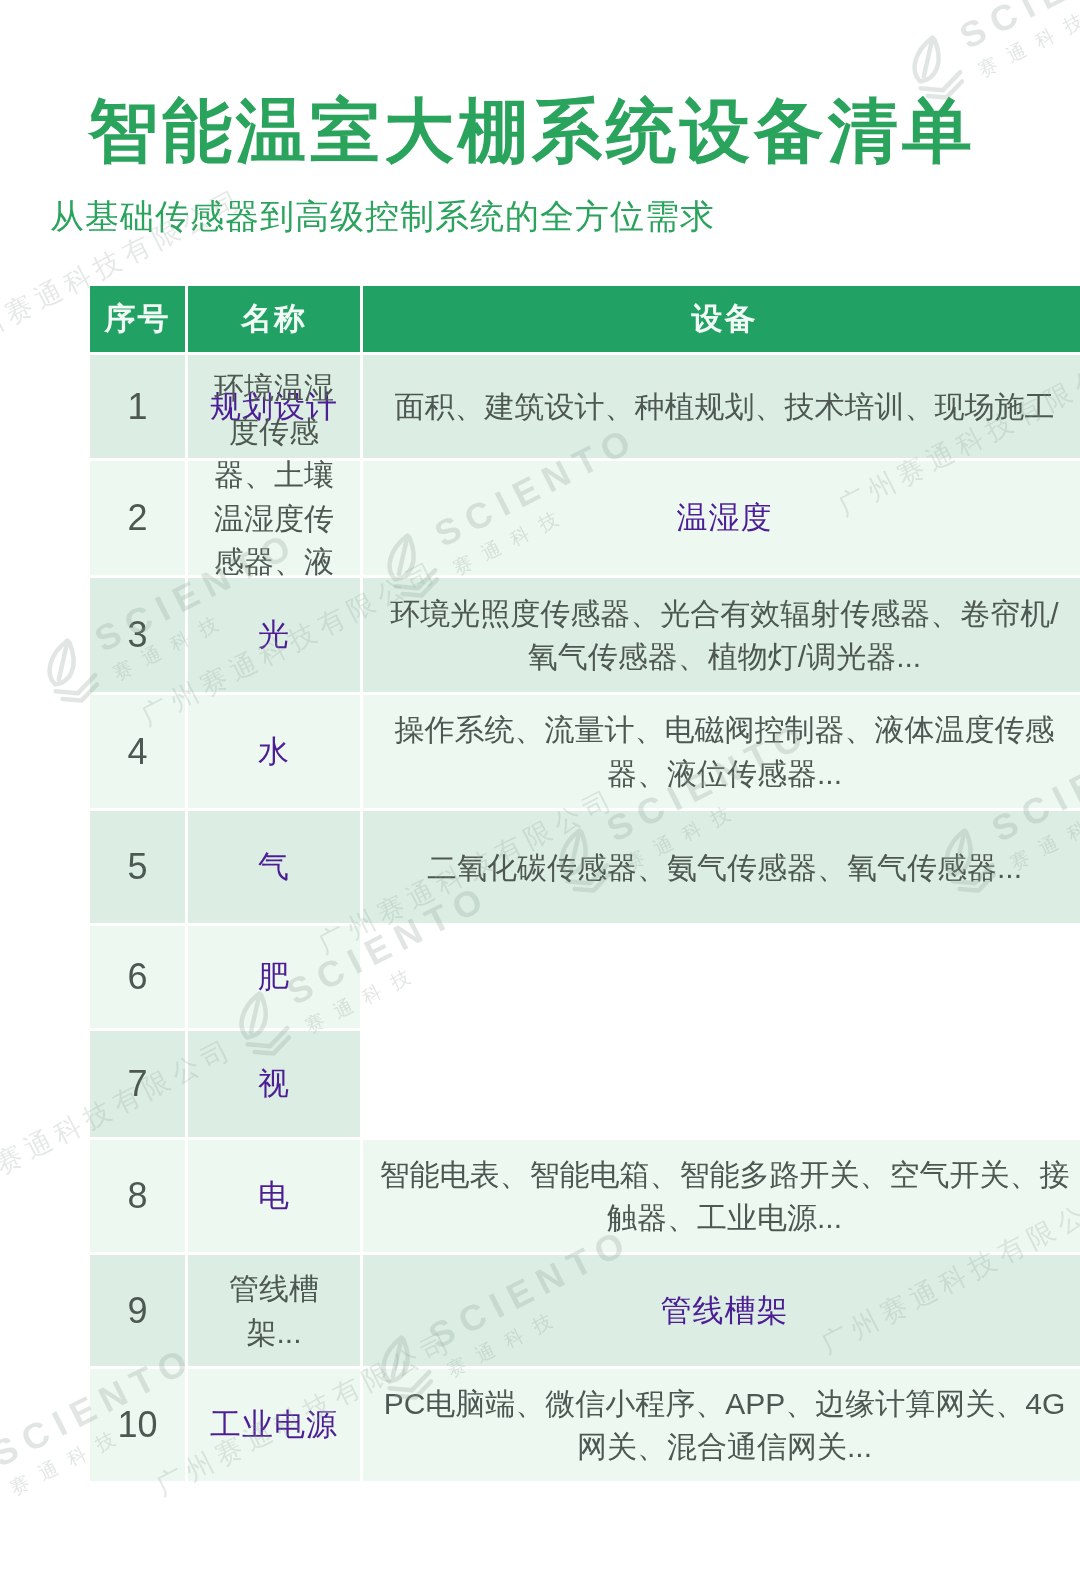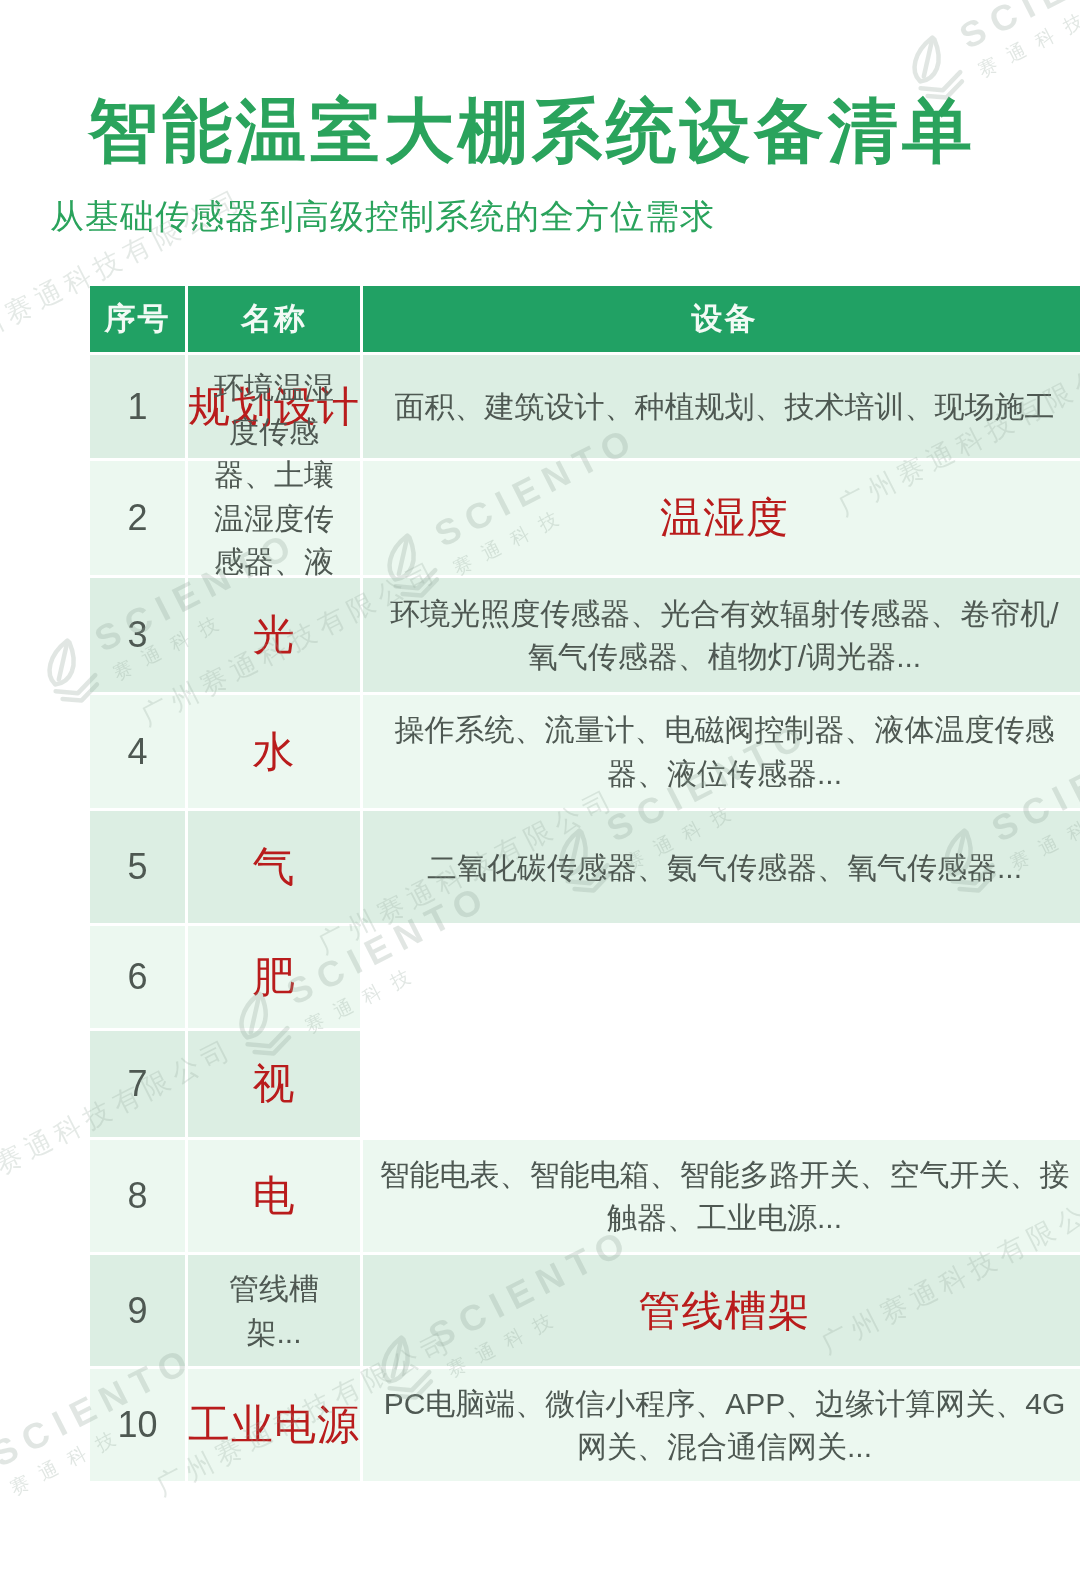--- a/index.html
+++ b/index.html
@@ -24,21 +24,21 @@
   .c{display:flex;align-items:center;justify-content:center;text-align:center;}
   .th{background:#21a164;color:#f2faf5;font-size:31px;font-weight:600;letter-spacing:2px;}
   .rh{height:66px;}
   .r1 .c{height:103px;} .r2 .c{height:114px;} .r3 .c{height:114px;}
   .r4 .c{height:113px;} .r5 .c{height:112px;} .r6 .c{height:102px;}
   .r7 .c{height:106px;} .r8 .c{height:112px;} .r9 .c{height:111px;}
   .r10 .c{height:112px;}
   .odd .c{background:#dceee3;}
   .even .c{background:#ecf8f0;}
   .c-num{font-size:36px;font-weight:400;color:#4e5852;}
-  .c-name{font-size:42px;color:#b91c1c;letter-spacing:1px;}
+  .c-name{font-size:31px;color:#4c1d95;letter-spacing:1px;}
   .c-dev{font-size:30px;color:#4e5852;line-height:1.45;padding:0 16px;}
 
   
   .wm-layer{position:absolute;inset:0;pointer-events:none;z-index:5;overflow:hidden;}
   .wm{position:absolute;transform-origin:0 0;transform:rotate(-27deg);color:#92a79a;}
   .wm-text{opacity:0.24;font-size:27px;letter-spacing:6px;white-space:nowrap;}
   .wm-logo{opacity:0.27;display:grid;grid-template-columns:auto auto;grid-template-rows:auto auto;align-items:center;column-gap:10px;}
   .wm-leaf{grid-row:1 / span 2;line-height:0;}
   .wm-word{font-size:36px;font-weight:600;letter-spacing:9px;line-height:1;white-space:nowrap;}
   .wm-sub{font-size:19px;letter-spacing:13px;line-height:1;margin-top:6px;white-space:nowrap;}

